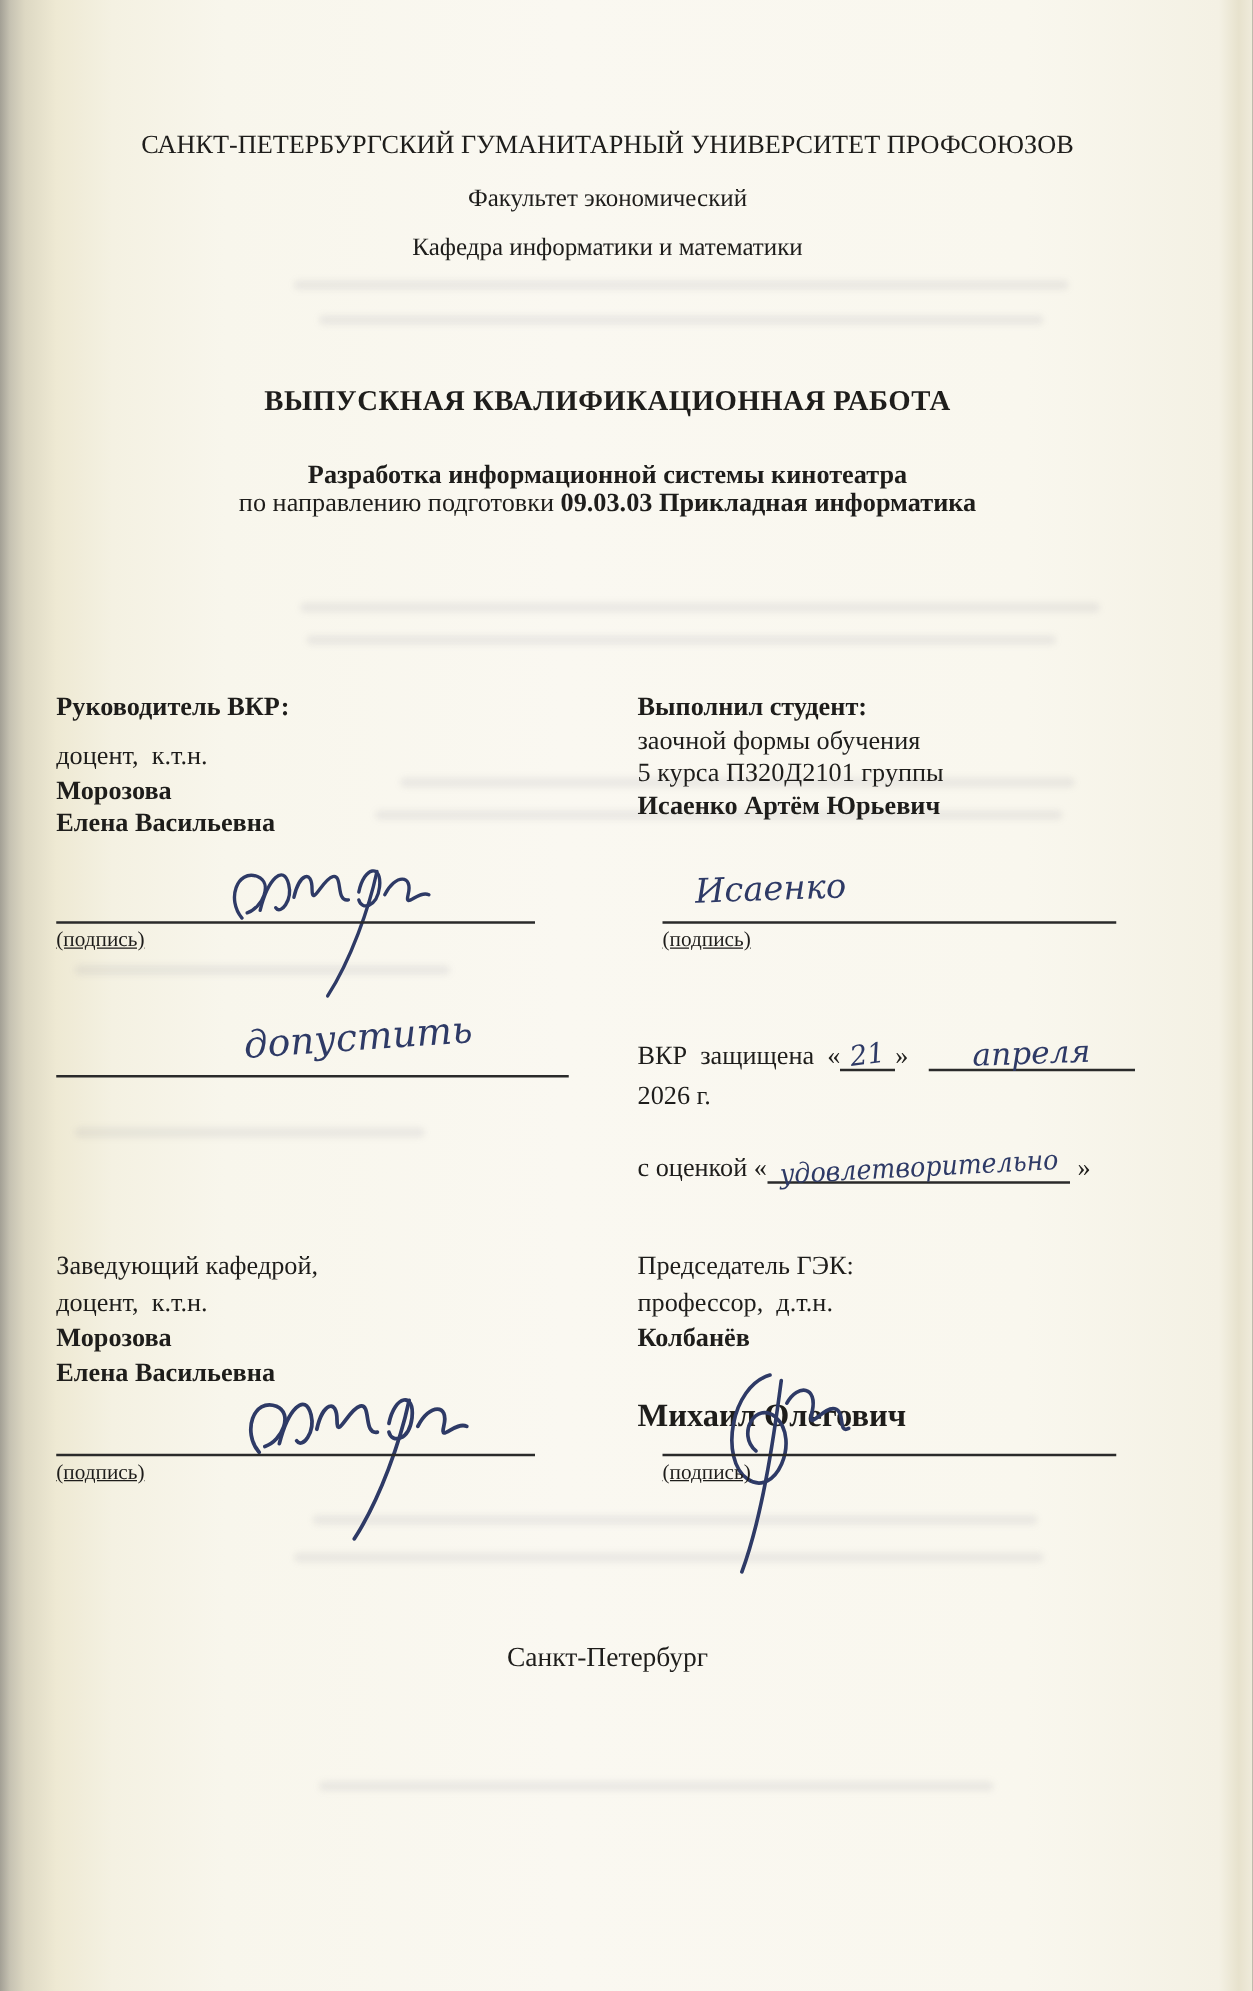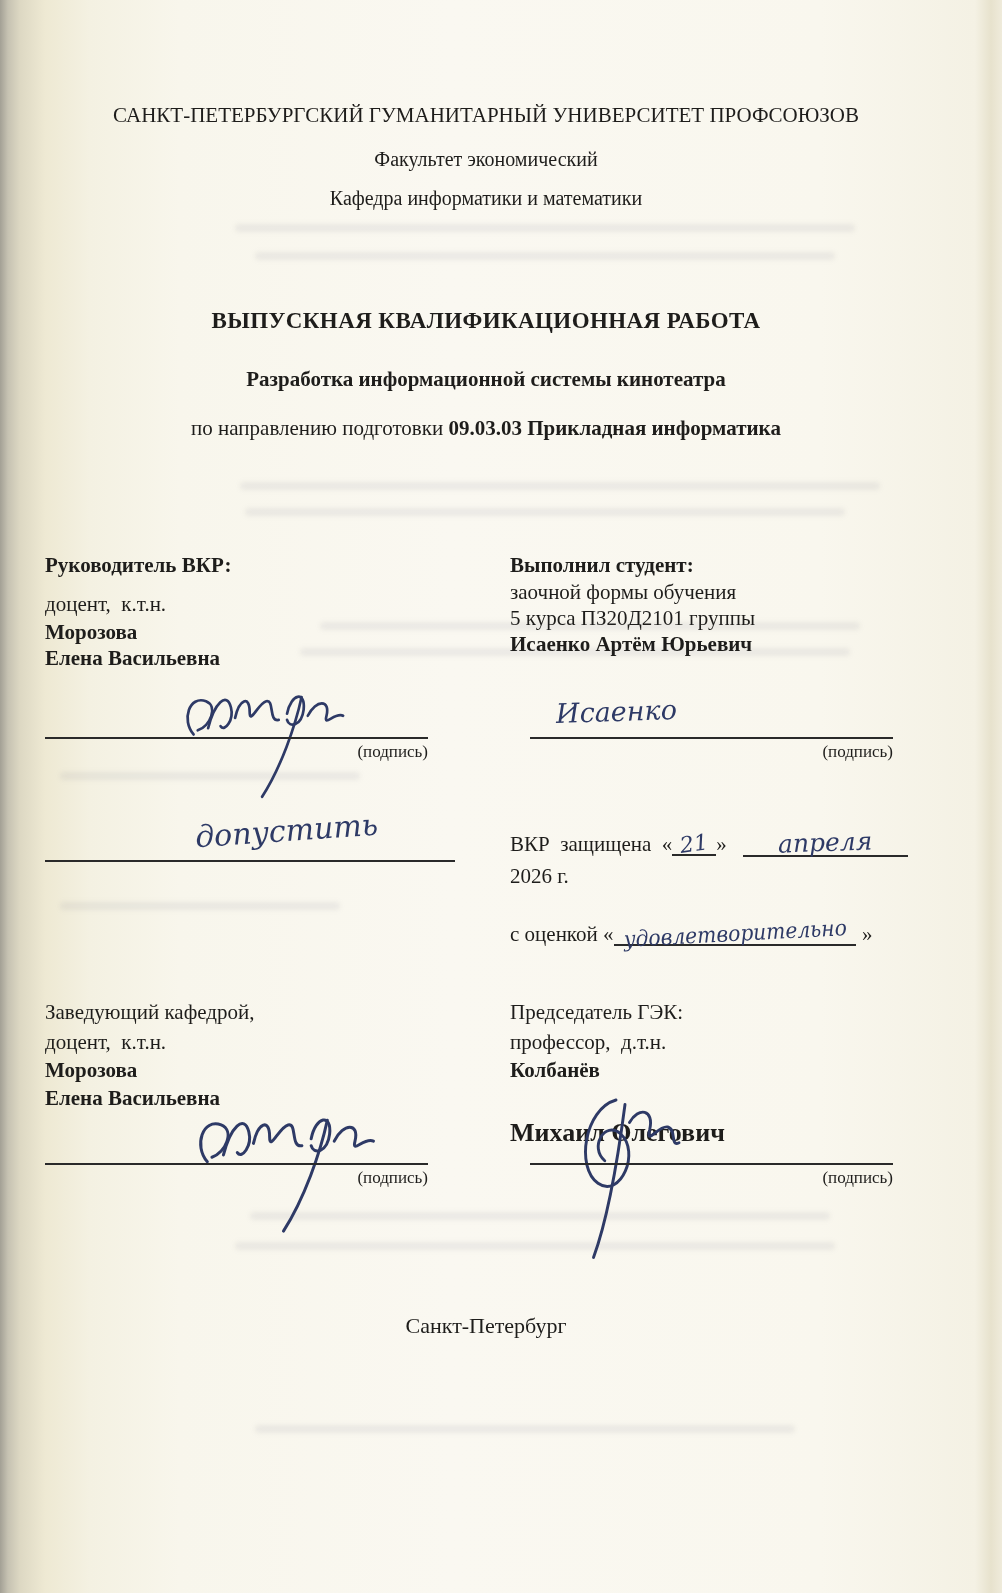--- a/index.html
+++ b/index.html
@@ -7,21 +7,21 @@
   .paper{
     position:relative;width:1002px;height:1593px;overflow:hidden;
     background:linear-gradient(90deg,#a3a095 0px,#c6c2b2 8px,#ddd8c3 20px,#eee9d3 45px,#f4f1e2 90px,#f8f6ec 180px,#faf8f1 450px,#f9f7ee 820px,#f4f1e4 975px,#e7e2cd 991px,#efebdb 1002px);
     color:#1e1d1b;
     padding-left:20px;
   }
   .edge-right{position:absolute;top:0;bottom:0;right:8px;width:3px;background:linear-gradient(180deg,rgba(160,150,120,.55),rgba(190,182,150,.25) 40%,rgba(190,182,150,.45));border-radius:2px;}
   .t{position:absolute;white-space:nowrap;line-height:1.15;}
   .c{left:30px;right:80px;text-align:center;white-space:normal;}
   .b{font-weight:bold;}
-  .cap{font-size:17px;text-align:right;}
+  .cap{font-size:17px;text-align:left;text-decoration:underline;}
   .sline{position:absolute;border-bottom:2px solid #2a2a2a;height:0;}
   .hw{color:#2e3a66;font-style:italic;font-family:"DejaVu Serif","Liberation Serif",serif;}
   .uline{display:inline-block;border-bottom:2px solid #2a2a2a;text-align:center;vertical-align:baseline;line-height:.9;}
   .sig{position:absolute;pointer-events:none;}
   .sig path{fill:none;stroke:#2e3a66;stroke-width:2.6;stroke-linecap:round;stroke-linejoin:round;}
   .bleed{position:absolute;background:rgba(110,112,125,.10);filter:blur(2.5px);border-radius:4px;height:8px;}
 </style>
 </head>
 <body>
 
@@ -40,21 +40,21 @@
   <div class="bleed" style="top:1212px;left:250px;width:580px;"></div>
   <div class="bleed" style="top:1242px;left:235px;width:600px;"></div>
   <div class="bleed" style="top:1425px;left:255px;width:540px;"></div>
 
   <div class="t c" style="top:103px;font-size:21px;">САНКТ-ПЕТЕРБУРГСКИЙ ГУМАНИТАРНЫЙ УНИВЕРСИТЕТ ПРОФСОЮЗОВ</div>
   <div class="t c" style="top:148px;font-size:20px;">Факультет экономический</div>
   <div class="t c" style="top:187px;font-size:20px;">Кафедра информатики и математики</div>
 
   <div class="t c b" style="top:308px;font-size:23px;letter-spacing:.4px;">ВЫПУСКНАЯ КВАЛИФИКАЦИОННАЯ РАБОТА</div>
   <div class="t c b" style="top:351px;font-size:21px;margin-top:16px;">Разработка информационной системы кинотеатра</div>
-  <div class="t c" style="top:390px;font-size:21px;margin-top:26px;"><span>по направлению подготовки </span><span class="b">09.03.03 Прикладная информатика</span></div>
+  <div class="t c" style="top:390px;font-size:21px;"><span>по направлению подготовки </span><span class="b">09.03.03 Прикладная информатика</span></div>
 
   <div class="t b" style="top:553px;left:45px;font-size:21px;">Руководитель ВКР:</div>
   <div class="t" style="top:592px;left:45px;font-size:21px;">доцент,&nbsp;&nbsp;к.т.н.</div>
   <div class="t b" style="top:620px;left:45px;font-size:21px;">Морозова</div>
   <div class="t b" style="top:646px;left:45px;font-size:21px;">Елена Васильевна</div>
 
   <div class="t b" style="top:553px;left:510px;font-size:21px;">Выполнил студент:</div>
   <div class="t" style="top:580px;left:510px;font-size:21px;text-align:right;">заочной формы обучения</div>
   <div class="t" style="top:606px;left:510px;font-size:21px;">5 курса ПЗ20Д2101 группы</div>
   <div class="t b" style="top:632px;left:510px;font-size:21px;">Исаенко Артём Юрьевич</div>

